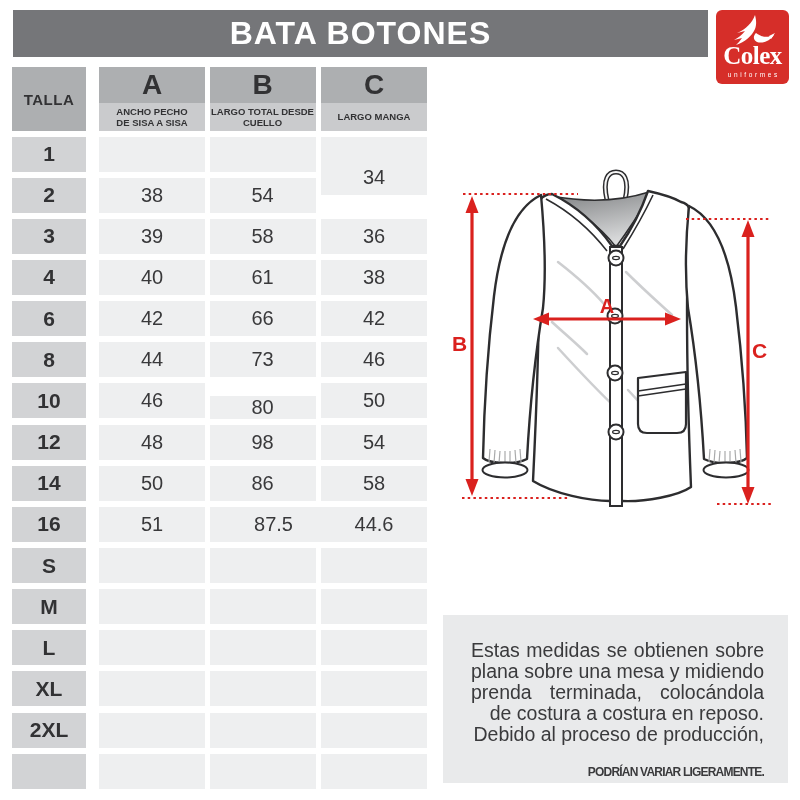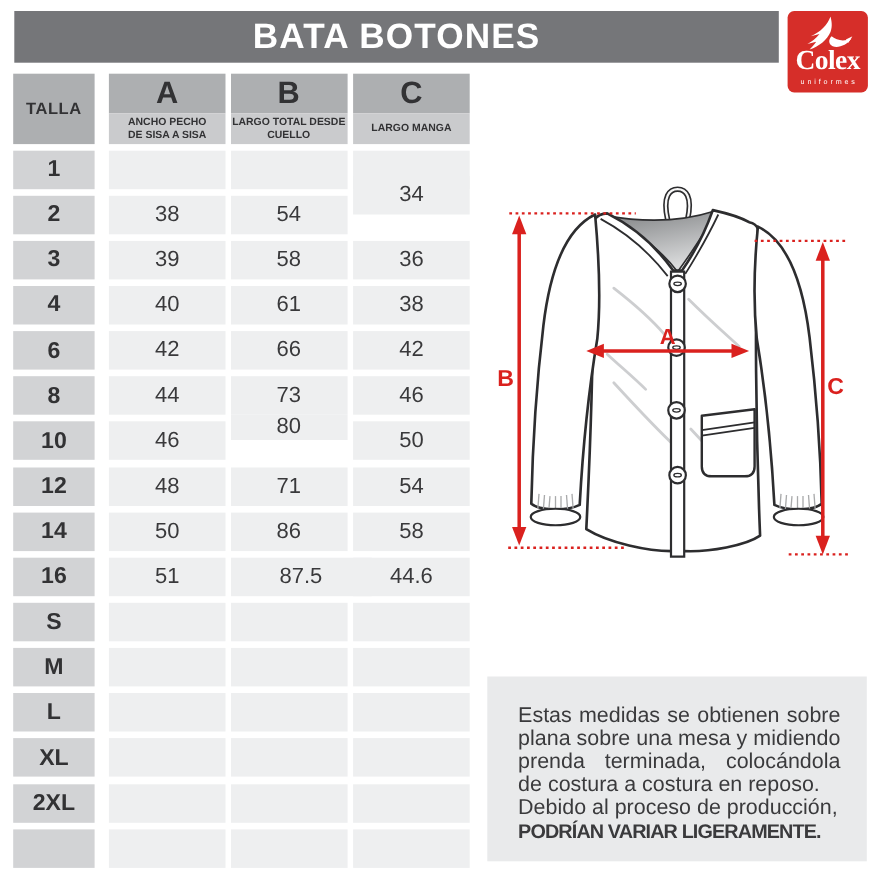--- a/index.html
+++ b/index.html
@@ -35,23 +35,23 @@
   .rlabel{height:35px;background:var(--row-label-bg);font-size:21px;font-weight:bold;}
   .dcell{height:35px;background:var(--data-cell-bg);font-size:20px;color:#39393b;}
 
   
   #diagram{position:absolute;left:440px;top:150px;width:360px;height:380px;}
   #diagram text{font-family:"Liberation Sans",sans-serif;font-weight:bold;fill:var(--arrow-red);}
 
   
   .note{position:absolute;left:443px;top:615px;width:345px;height:168px;background:var(--note-bg);
         box-sizing:border-box;padding:25px 24px 0 28px;}
-  .nl{font-size:19.5px;line-height:21px;color:var(--note-text);width:293px;}
+  .nl{font-size:19.5px;line-height:21px;color:var(--note-text);width:293px;text-align:right;}
   .jl{text-align:justify;text-align-last:justify;}
-  .boldl{font-weight:bold;font-size:18px;letter-spacing:-0.8px;white-space:nowrap;margin-top:1px;}
+  .boldl{font-weight:bold;font-size:12px;letter-spacing:-0.8px;white-space:nowrap;margin-top:17px;}
 </style>
 </head>
 <body>
 
 <div id="canvas">
 
   <div class="titlebar">
     <div class="title">BATA BOTONES</div>
   </div>
 
@@ -95,25 +95,25 @@
       <div class="cell rlabel" style="left: 0px; top: 234.1px; width: 74px; height: 35px;">6</div>
       <div class="cell dcell" style="left: 87px; top: 234.1px; width: 106px; height: 35px;">42</div>
       <div class="cell dcell" style="left: 197.5px; top: 234.1px; width: 106px; height: 35px;">66</div>
       <div class="cell dcell" style="left: 309px; top: 234.1px; width: 106px; height: 35px;">42</div>
       <div class="cell rlabel" style="left: 0px; top: 275.25px; width: 74px; height: 35px;">8</div>
       <div class="cell dcell" style="left: 87px; top: 275.25px; width: 106px; height: 35px;">44</div>
       <div class="cell dcell" style="left: 197.5px; top: 275.25px; width: 106px; height: 35px;">73</div>
       <div class="cell dcell" style="left: 309px; top: 275.25px; width: 106px; height: 35px;">46</div>
       <div class="cell rlabel" style="left: 0px; top: 316.4px; width: 74px; height: 35px;">10</div>
       <div class="cell dcell" style="left: 87px; top: 316.4px; width: 106px; height: 35px;">46</div>
-      <div class="cell dcell" style="left: 197.5px; top: 310px; width: 106px; height: 23px;">80</div>
+      <div class="cell dcell" style="left: 197.5px; top: 329px; width: 106px; height: 23px;">80</div>
       <div class="cell dcell" style="left: 309px; top: 316.4px; width: 106px; height: 35px;">50</div>
       <div class="cell rlabel" style="left: 0px; top: 357.55px; width: 74px; height: 35px;">12</div>
       <div class="cell dcell" style="left: 87px; top: 357.55px; width: 106px; height: 35px;">48</div>
-      <div class="cell dcell" style="left: 197.5px; top: 357.55px; width: 106px; height: 35px;">71</div>
+      <div class="cell dcell" style="left: 197.5px; top: 357.55px; width: 106px; height: 35px;">98</div>
       <div class="cell dcell" style="left: 309px; top: 357.55px; width: 106px; height: 35px;">54</div>
       <div class="cell rlabel" style="left: 0px; top: 398.7px; width: 74px; height: 35px;">14</div>
       <div class="cell dcell" style="left: 87px; top: 398.7px; width: 106px; height: 35px;">50</div>
       <div class="cell dcell" style="left: 197.5px; top: 398.7px; width: 106px; height: 35px;">86</div>
       <div class="cell dcell" style="left: 309px; top: 398.7px; width: 106px; height: 35px;">58</div>
       <div class="cell rlabel" style="left: 0px; top: 439.85px; width: 74px; height: 35px;">16</div>
       <div class="cell dcell" style="left: 87px; top: 439.85px; width: 106px; height: 35px;">51</div>
       <div class="cell dcell" style="left: 197.5px; top: 439.85px; width: 128px; height: 35px;">87.5</div>
       <div class="cell dcell" style="left: 309px; top: 439.85px; width: 106px; height: 35px;">44.6</div>
       <div class="cell rlabel" style="left: 0px; top: 481px; width: 74px; height: 35px;">S</div>

